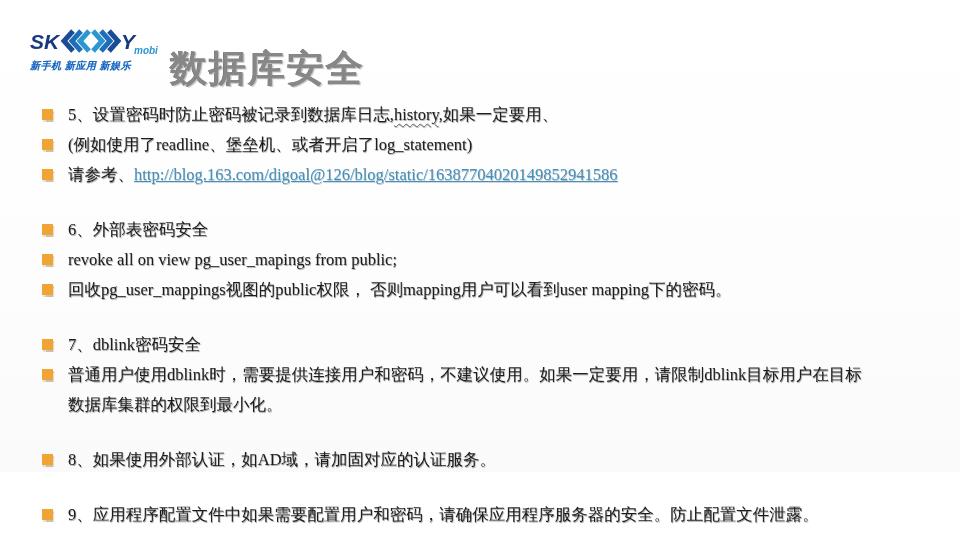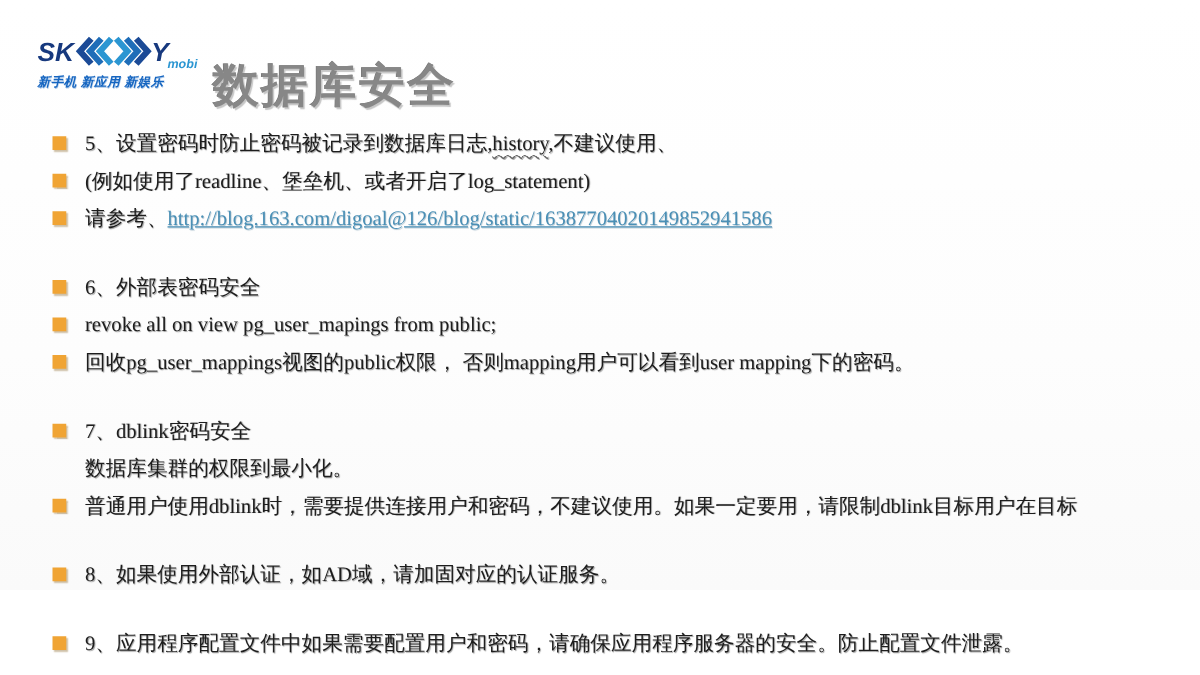--- a/index.html
+++ b/index.html
@@ -114,21 +114,21 @@
     <div class="logo-tagline">新手机 新应用 新娱乐</div>
   </div>
 
   <div class="page-title">数据库安全</div>
 
   <div class="content">
 
     <div class="group">
       <div class="row">
         <span class="bullet"></span>
-        <span>5、设置密码时防止密码被记录到数据库日志,</span><span class="squiggle">history</span><span>,不建议使用、</span>
+        <span>5、设置密码时防止密码被记录到数据库日志,</span><span class="squiggle">history</span><span>,如果一定要用、</span>
       </div>
       <div class="row">
         <span class="bullet"></span>
         <span>(例如使用了readline、堡垒机、或者开启了log_statement)</span>
       </div>
       <div class="row">
         <span class="bullet"></span>
         <span>请参考、</span><a href="#" class="doc-link">http://blog.163.com/digoal@126/blog/static/16387704020149852941586</a>
       </div>
     </div>
@@ -147,25 +147,25 @@
         <span>回收pg_user_mappings视图的public权限， 否则mapping用户可以看到user mapping下的密码。</span>
       </div>
     </div>
 
     <div class="group">
       <div class="row">
         <span class="bullet"></span>
         <span>7、dblink密码安全</span>
       </div>
       <div class="row">
-        <span>数据库集群的权限到最小化。</span>
+        <span class="bullet"></span>
+        <span>普通用户使用dblink时，需要提供连接用户和密码，不建议使用。如果一定要用，请限制dblink目标用户在目标</span>
       </div>
       <div class="row">
-        <span class="bullet"></span>
-        <span>普通用户使用dblink时，需要提供连接用户和密码，不建议使用。如果一定要用，请限制dblink目标用户在目标</span>
+        <span>数据库集群的权限到最小化。</span>
       </div>
     </div>
 
     <div class="group">
       <div class="row">
         <span class="bullet"></span>
         <span>8、如果使用外部认证，如AD域，请加固对应的认证服务。</span>
       </div>
     </div>
 

